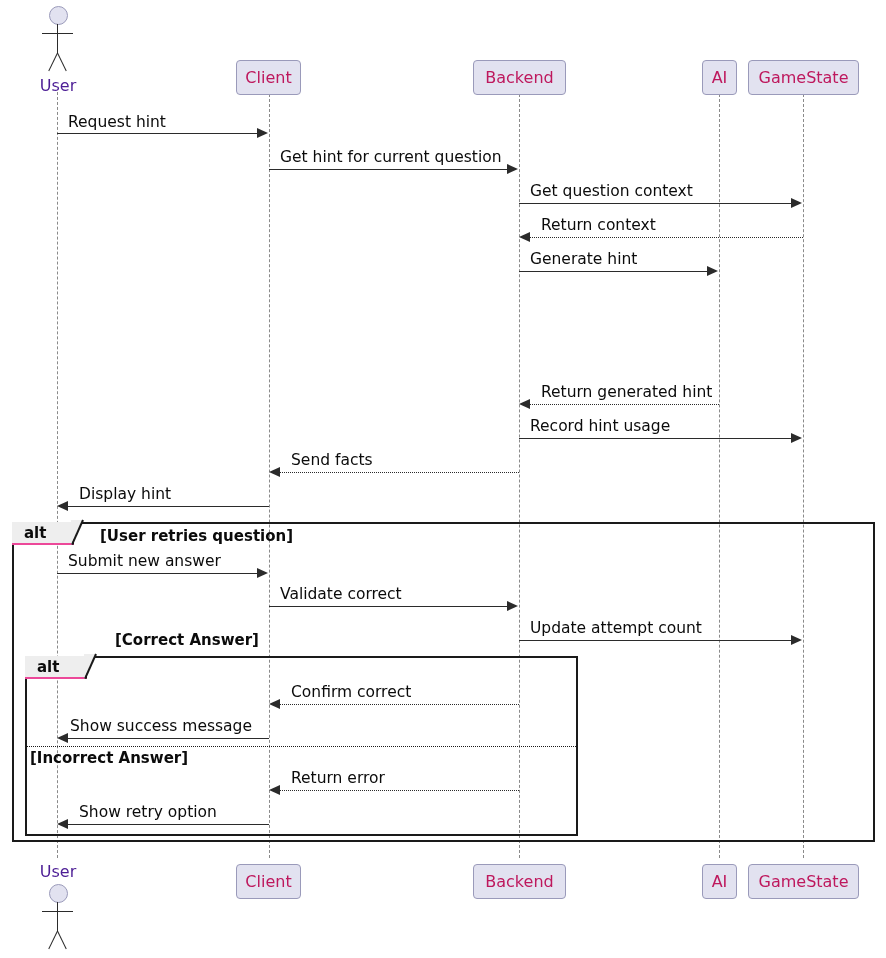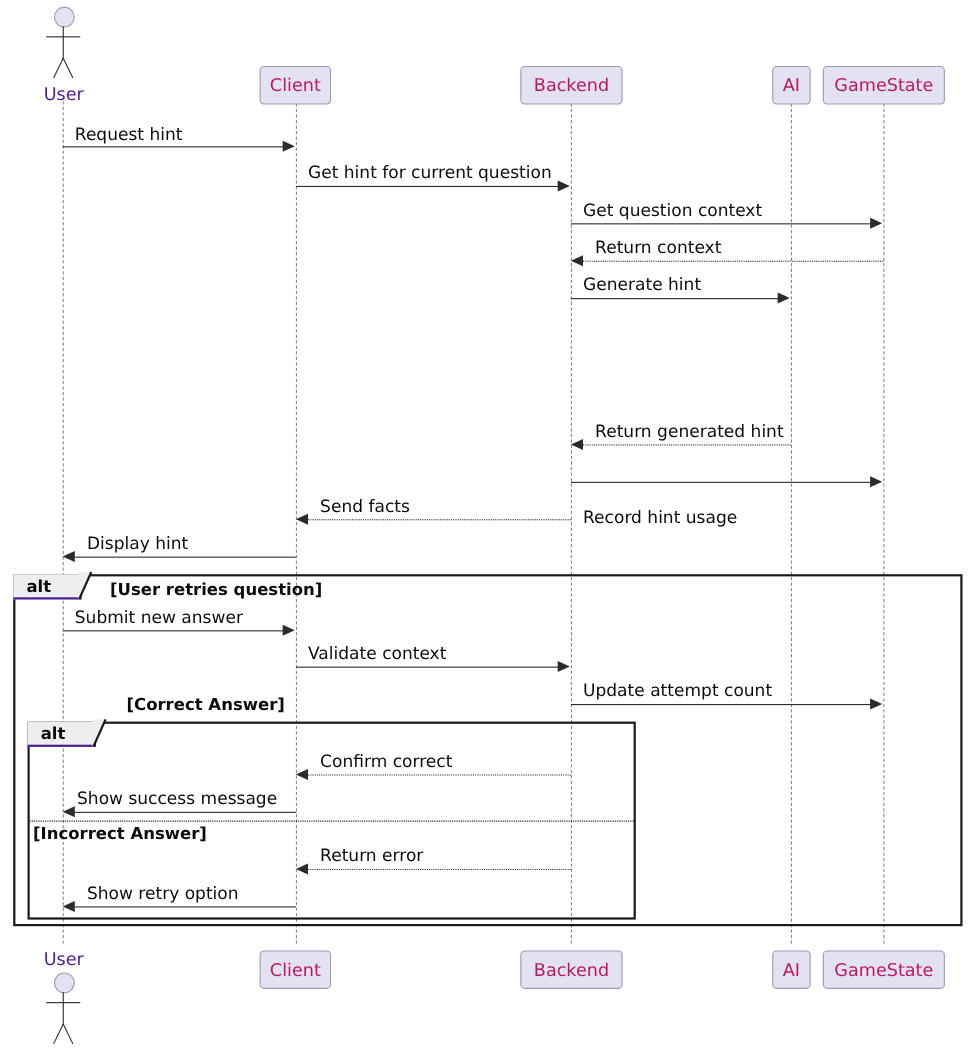--- a/index.html
+++ b/index.html
@@ -39,21 +39,21 @@
 
   
   .note{position:absolute;box-sizing:border-box;background:#FEFFDD;border:1px solid #8a8a55;
         font-size:15px;color:#0b0b0b;line-height:19px;padding:5px 8px 6px 9px;}
   .note .foldtri{position:absolute;right:-1px;top:-1px;width:0;height:0;
               border-left:13px solid transparent;border-top:13px solid #FEFFDD;}
 
   
   .frag{position:absolute;box-sizing:border-box;border:2px solid #1a1a1a;background:transparent;}
   .frag-tab{position:absolute;box-sizing:border-box;height:23px;background:#EEEEEE;
-            border-right:2px solid #1a1a1a;border-bottom:2px solid #4c1d95;
+            border-right:2px solid #1a1a1a;border-bottom:2px solid #ec4899;
             display:flex;align-items:center;padding-left:12px;font-size:15px;font-weight:bold;
             color:#0b0b0b;}
   .frag-tab .skew{position:absolute;right:-11px;top:-2px;width:0;height:0;
             border-top:25px solid #EEEEEE;border-right:12px solid transparent;}
   .frag-tab .skewline{position:absolute;right:-12px;top:-2px;width:2px;height:27px;
             background:#1a1a1a;transform-origin:top center;transform:rotate(24deg);}
   .frag-cond{position:absolute;font-size:15px;font-weight:bold;color:#0b0b0b;white-space:nowrap;}
   .frag-div{position:absolute;height:0;border-top:1.6px dotted #1a1a1a;}
 </style>
 </head>
@@ -110,21 +110,21 @@
 
   <div class="msg-label" style="left:530px; top:250px;">Generate hint</div>
   <div class="msg-line" style="left:519px; top:271px; width:189px;"></div>
   <div class="arrow-r" style="left:707px; top:266px;"></div>
 
 
   <div class="msg-label" style="left:541px; top:383px;">Return generated hint</div>
   <div class="msg-line dotted" style="left:530px; top:404px; width:189px;"></div>
   <div class="arrow-l" style="left:519px; top:399px;"></div>
 
-  <div class="msg-label" style="left:530px; top:417px;margin-top:44px;">Record hint usage</div>
+  <div class="msg-label" style="left:530px; top:417px;">Record hint usage</div>
   <div class="msg-line" style="left:519px; top:438px; width:273px;"></div>
   <div class="arrow-r" style="left:791px; top:433px;"></div>
 
   <div class="msg-label" style="left:291px; top:451px;">Send facts</div>
   <div class="msg-line dotted" style="left:280px; top:472px; width:239px;"></div>
   <div class="arrow-l" style="left:269px; top:467px;"></div>
 
   <div class="msg-label" style="left:79px; top:485px;">Display hint</div>
   <div class="msg-line" style="left:68px; top:506px; width:201px;"></div>
   <div class="arrow-l" style="left:57px; top:501px;"></div>
@@ -134,21 +134,21 @@
     <span>alt</span>
     <span class="skew"></span>
     <span class="skewline"></span>
   </div>
   <div class="frag-cond" style="left:100px; top:527px;">[User retries question]</div>
 
   <div class="msg-label" style="left:68px; top:552px;">Submit new answer</div>
   <div class="msg-line" style="left:57px; top:573px; width:201px;"></div>
   <div class="arrow-r" style="left:257px; top:568px;"></div>
 
-  <div class="msg-label" style="left:280px; top:585px;">Validate context</div>
+  <div class="msg-label" style="left:280px; top:585px;">Validate correct</div>
   <div class="msg-line" style="left:269px; top:606px; width:239px;"></div>
   <div class="arrow-r" style="left:507px; top:601px;"></div>
 
   <div class="msg-label" style="left:530px; top:619px;">Update attempt count</div>
   <div class="msg-line" style="left:519px; top:640px; width:273px;"></div>
   <div class="arrow-r" style="left:791px; top:635px;"></div>
 
   <div class="frag" style="left:25px; top:656px; width:553px; height:180px;"></div>
   <div class="frag-tab" style="left:25px; top:656px; width:62px;">
     <span>alt</span>

